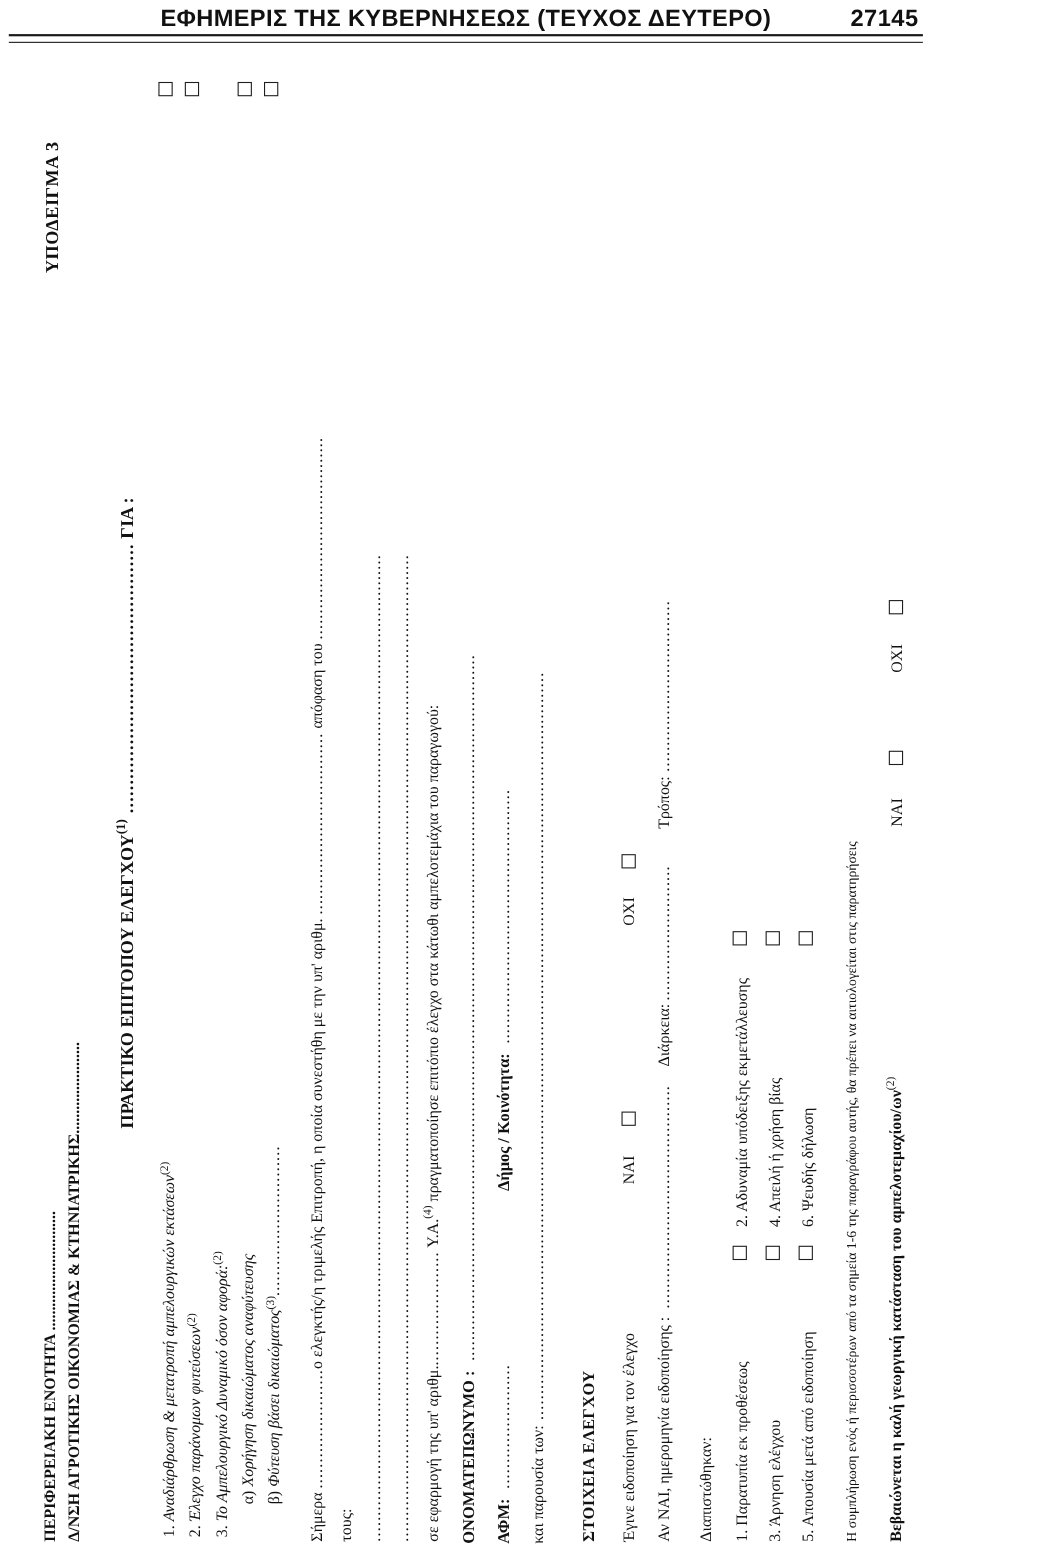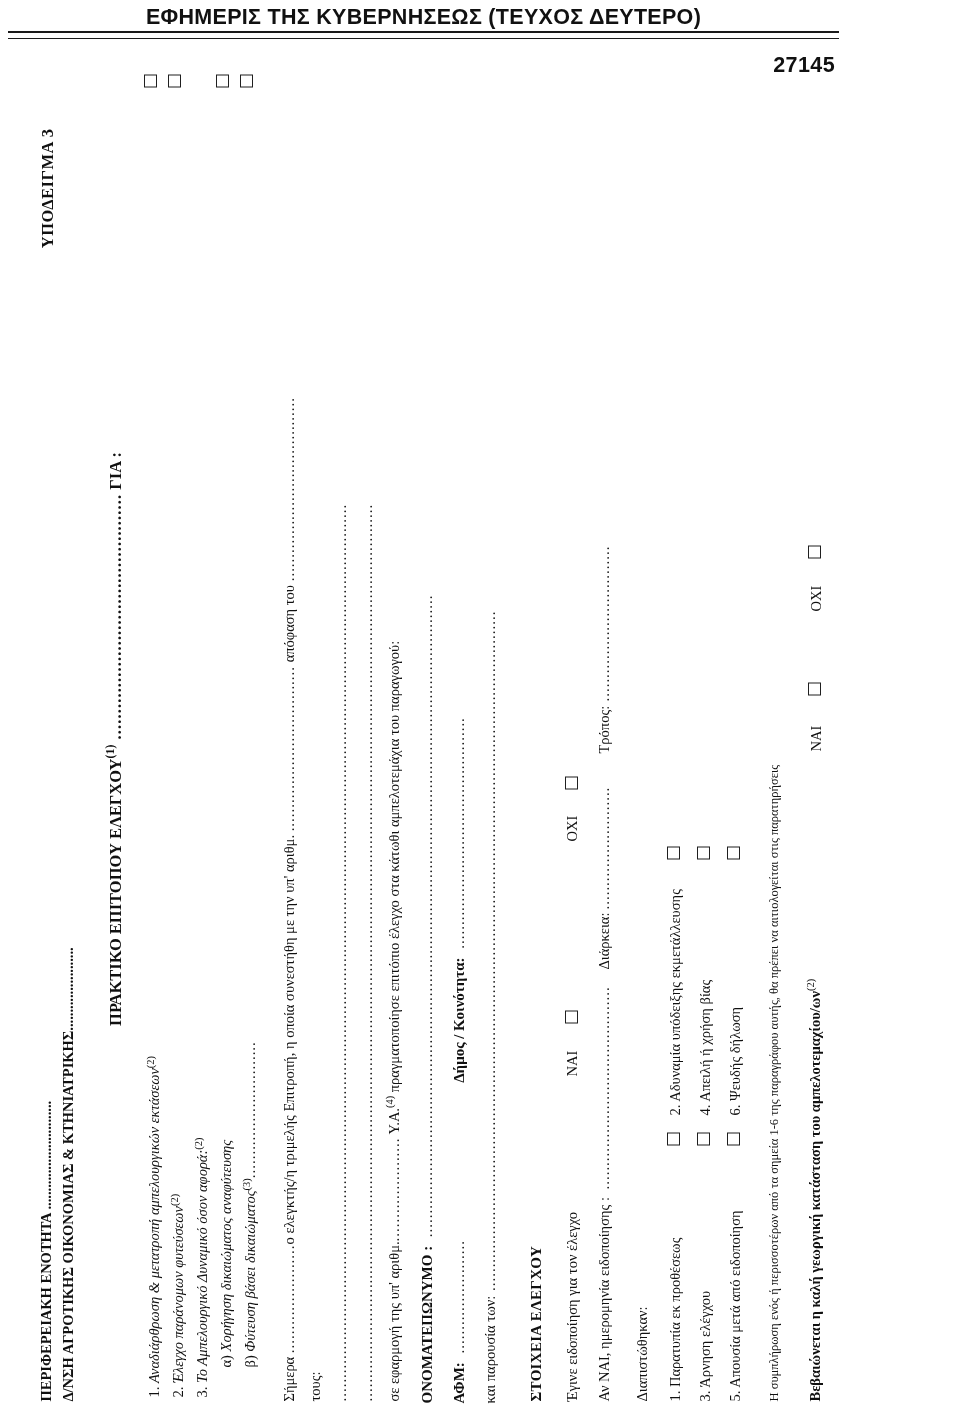--- a/index.html
+++ b/index.html
@@ -45,21 +45,20 @@
   }
   .page-number {
     position: absolute;
     right: 12px;
     top: 50%;
     transform: translateY(-50%);
     font-family: "Liberation Sans", "DejaVu Sans", sans-serif;
     font-weight: bold;
     font-size: 21.5px;
     letter-spacing: 0.4px;
-    margin-top: 48px;
   }
   .header-rule {
     position: absolute;
     left: 8px;
     right: 8px;
     top: 31px;
     height: 5px;
     border-top: 2.5px solid #1a1a1a;
     border-bottom: 1.5px solid #1a1a1a;
   }

